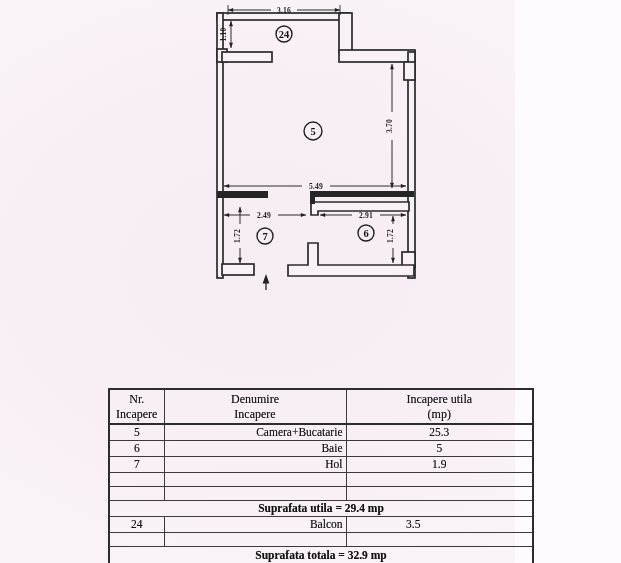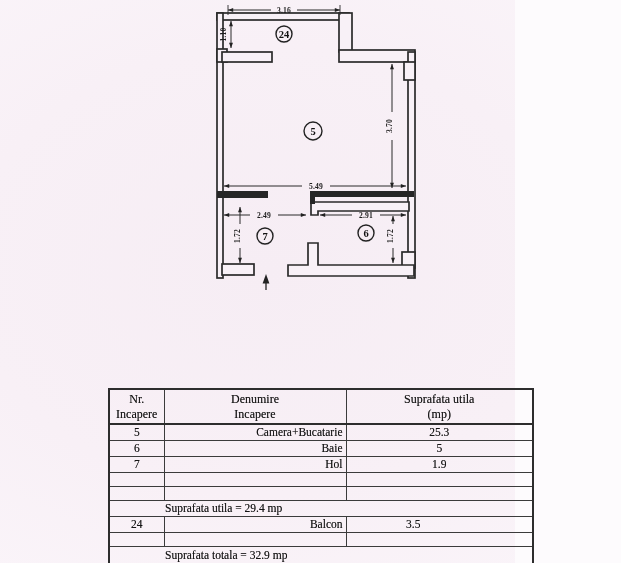--- a/index.html
+++ b/index.html
@@ -48,21 +48,21 @@
   }
   table.area thead th{
     height:33px;border-bottom:2px solid #2d2d2d;
     white-space:pre-line;font-weight:normal;text-align:center;
     font-size:12px;line-height:15px;
   }
   td.c{text-align:center;}
   td.l{text-align:right;padding-left:6px;}
   tr.empty td{height:13px;}
   tr.sum td{text-align:center;padding:0;}
-  tr.sum td .sum-text{display:block;padding-left:55px;text-align:left;}
+  tr.sum td .sum-text{display:block;text-align:center;font-weight:bold;}
   tr.balcon td{height:15px;}
   td.shift{text-indent:-52px;margin-left:40px;}
   tr.total td{height:16px;margin-top:24px;}
 </style>
 </head>
 <body>
 
 <div class="page">
 
   <svg class="plan-svg" width="621" height="330" viewBox="0 0 621 330" aria-hidden="true">
@@ -169,21 +169,21 @@
       <col style="width:55px">
         <col style="width:182px">
         <col style="width:187px">
     </colgroup>
     <thead>
       <tr>
         <th>Nr.
 Incapere</th>
         <th>Denumire
 Incapere</th>
-        <th>Suprafata utila
+        <th>Incapere utila
 (mp)</th>
       </tr>
     </thead>
     <tbody>
       <tr>
         <td class="c">5</td>
         <td class="l">Camera+Bucatarie</td>
         <td class="c">25.3</td>
       </tr>
       <tr>

